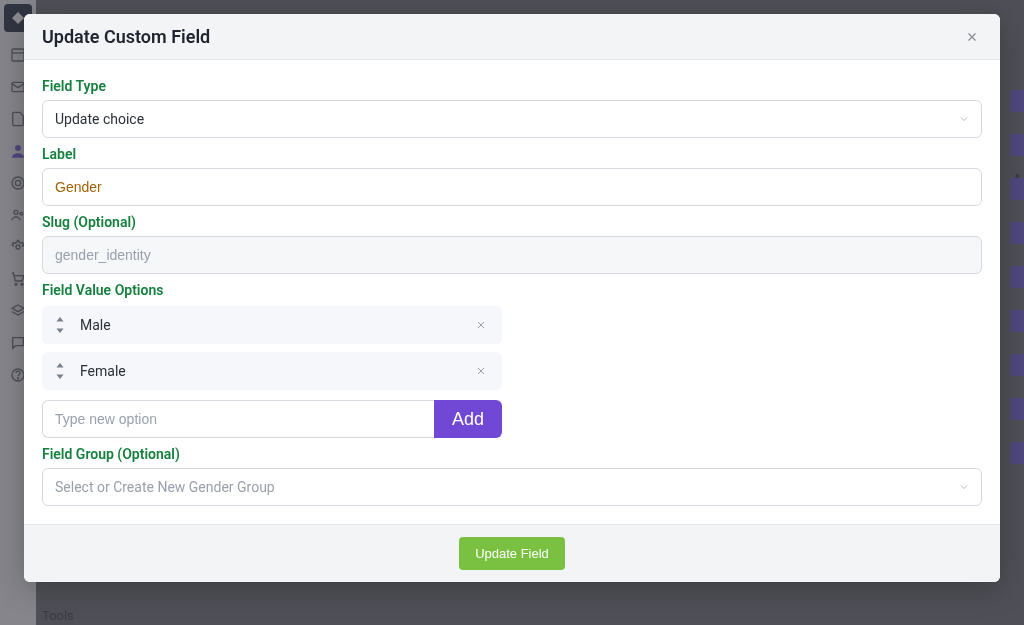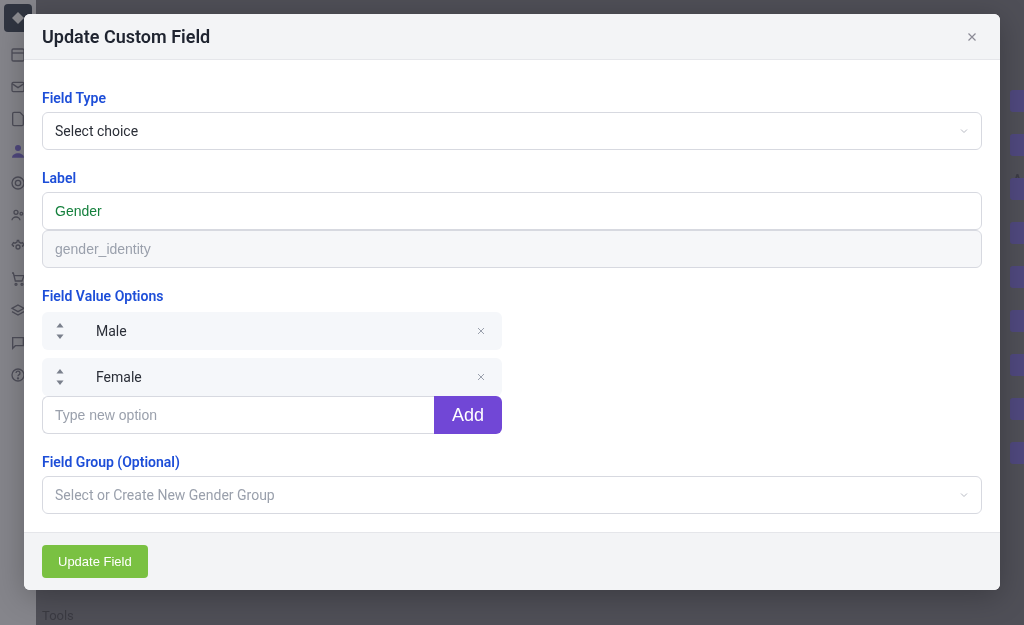--- a/index.html
+++ b/index.html
@@ -70,31 +70,31 @@
     font-size:18px; font-weight:600; color:#1f2430;
   }
   .close-x {
     color:#8a8a95; font-size:18px; cursor:pointer;
     width:20px;height:20px;display:flex;align-items:center;justify-content:center;
   }
   .modal-body {
     padding:10px 18px 18px 18px;
   }
   .form-label {
-    font-size:14px; font-weight:600; color:#1d4ed8;
-    margin-top:20px; margin-bottom:6px;
+    font-size:14px; font-weight:600; color:#15803d;
+    margin-top:8px; margin-bottom:6px;
   }
   .input, .select {
     width:100%;
     border:1px solid #d7d9e0;
     border-radius:6px;
     background:#fff;
     padding:10px 12px;
     font-size:14px;
-    color:#15803d;
+    color:#a16207;
     outline:none;
   }
   .input.disabled {
     background:#f6f7f9;
     color:#9aa0ac;
   }
   .select-wrap {
     position:relative;
   }
   .select {
@@ -107,50 +107,49 @@
   }
   .placeholder { color:#9aa0ac; }
 
   .options-area { width:460px; }
   .option-row {
     display:flex; align-items:center;
     background:#f5f7fa;
     border-radius:6px;
     margin-top:8px;
     padding:10px 12px 10px 8px;
-    gap:16px;
   }
   .sort-handle {
     display:flex; flex-direction:column; line-height:8px;
     color:#7a808c; margin-right:14px; margin-left:4px;
     cursor:grab;
   }
   .option-text { flex:1; font-size:14px; color:#2b2f38; }
   .remove-x {
     color:#9aa0ac; font-size:16px; cursor:pointer;
     width:18px;height:18px;display:flex;align-items:center;justify-content:center;
   }
-  .add-row { display:flex; }
+  .add-row { display:flex; margin-top:10px; }
   .add-input {
     flex:1; border:1px solid #d7d9e0; border-right:none;
     border-radius:6px 0 0 6px;
     padding:10px 12px; font-size:14px; outline:none;
   }
   .add-input::placeholder { color:#9aa0ac; }
   .add-btn {
     background:#7147d6;
     color:#fff; border:none;
     border-radius:0 6px 6px 0;
     padding:0 18px; font-size:18px; font-weight:500;
     cursor:pointer;
   }
   .modal-footer {
     background:#f3f4f6;
     padding:12px 18px;
-    display:flex; justify-content:flex-start;
+    display:flex; justify-content:center;
     border-top:1px solid #e5e6ea;
   }
   .update-btn {
     background:#7ac142;
     color:#fff; border:none;
     border-radius:4px;
     padding:9px 16px; font-size:13px; font-weight:500;
     cursor:pointer;
   }
   svg { display:block; }
@@ -257,31 +256,32 @@
       <svg width="14" height="14" viewBox="0 0 24 24" fill="none" stroke="currentColor" stroke-width="2">
           <path d="M6 6l12 12M6 18L18 6"></path>
         </svg>
     </div>
   </div>
 
   <div class="modal-body">
 
     <div class="form-label">Field Type</div>
     <div class="select-wrap">
-      <div class="select">Select choice</div>
+      <div class="select">Update choice</div>
       <span class="chev">
         <svg width="12" height="12" viewBox="0 0 24 24" fill="none" stroke="currentColor" stroke-width="2">
             <path d="M6 9l6 6 6-6"></path>
           </svg>
       </span>
     </div>
 
     <div class="form-label">Label</div>
     <input class="input" value="Gender" style="">
 
+    <div class="form-label">Slug (Optional)</div>
     <input class="input disabled" readonly="" value="gender_identity" style="">
 
     <div class="form-label">Field Value Options</div>
 
     <div class="options-area">
       <div class="option-row">
         <div class="sort-handle">
           <svg width="12" height="16" viewBox="0 0 12 18">
               <path d="M6 0 L10 5 H2 Z" fill="currentColor"></path>
               <path d="M6 18 L10 13 H2 Z" fill="currentColor"></path>

